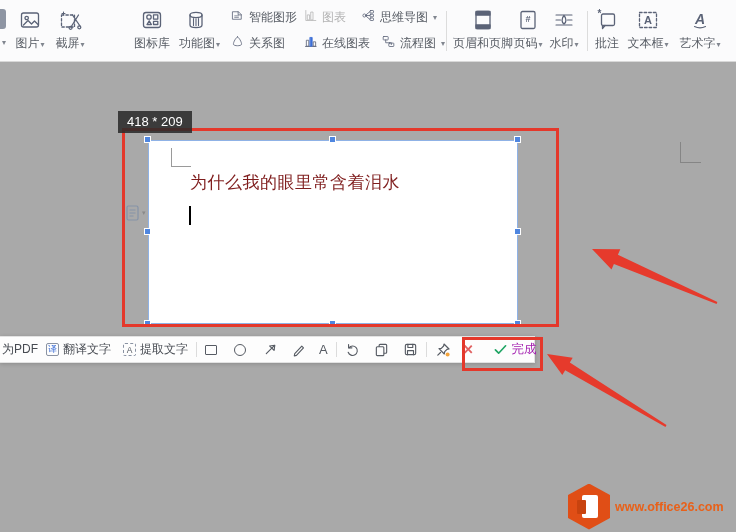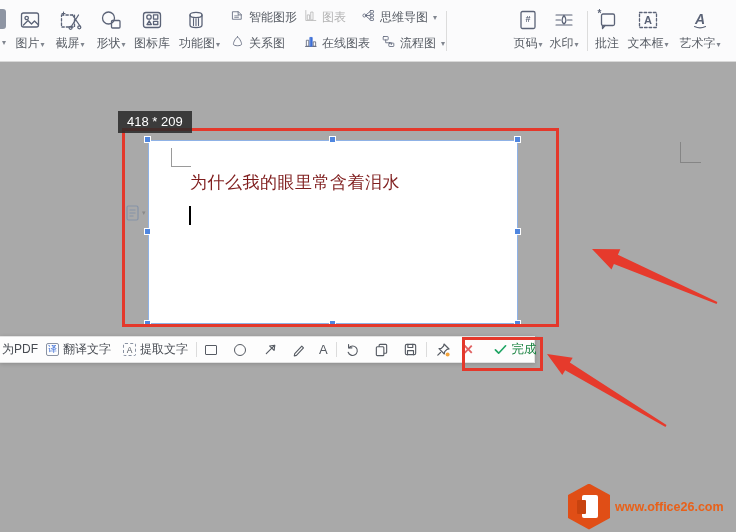--- a/index.html
+++ b/index.html
@@ -54,21 +54,21 @@
   .sbtn { display:flex; align-items:center; gap:4px; cursor:default; flex:none; }
   .tool-sq { width:12px; height:10px; border:1.4px solid #565b63; border-radius:1px; }
   .tool-ci { width:12px; height:12px; border:1.4px solid #565b63; border-radius:50%; }
   .mini svg { stroke:#565b63; fill:none; stroke-width:1.2; stroke-linecap:round; stroke-linejoin:round; }
   .tr-ic { width:13px; height:13px; border:1px solid #8a93a3; border-radius:2px;
            font-size:9px; color:#3d6fd7; display:flex; align-items:center; justify-content:center; }
   .ex-ic { width:13px; height:13px; border:1px dashed #8a93a3; border-radius:2px;
            font-size:8.5px; color:#565b63; display:flex; align-items:center; justify-content:center; }
   .a-tool { font-size:13px; color:#565b63; }
   .close-x { font-size:13px; color:#e06060; font-weight:bold; }
-  .done-lb { color:#15803d; font-size:12.5px; }
+  .done-lb { color:#a21caf; font-size:12.5px; }
   .done-red-box { position:absolute; left:462px; top:337px; width:81px; height:34px;
                   border:3px solid #e4382b; z-index:50; pointer-events:none; }
 
   
   .arrows { position:absolute; left:0; top:0; width:736px; height:532px;
             z-index:40; pointer-events:none; }
 
   
   .wm { position:absolute; left:568px; top:481px; width:168px; height:51px; z-index:8;
         display:flex; align-items:center; }
@@ -106,29 +106,20 @@
           <rect x="3.5" y="7" width="13" height="12" stroke-dasharray="2.4 2"></rect>
           <path d="M20.5 7L13 19M14.5 7l7.5 11"></path>
           <circle cx="12.6" cy="19.8" r="1.5"></circle>
           <circle cx="21.3" cy="19.3" r="1.5"></circle>
           <path d="M5.5 4v3M4 5.5h3" stroke-width="1"></path>
         </svg>
     </div>
     <div class="lb"><span>截屏</span><span class="dd">▾</span></div>
   </div>
 
-  <div class="tb-big" style="left:90px;width:42px;">
-    <div class="ic ico">
-      <svg width="24" height="24" viewBox="0 0 24 24">
-          <circle cx="9.5" cy="10" r="6"></circle>
-          <rect x="12.5" y="12.5" width="8.5" height="7.5" rx="1"></rect>
-        </svg>
-    </div>
-    <div class="lb"><span>形状</span><span class="dd">▾</span></div>
-  </div>
 
   <div class="tb-big" style="left:130px;width:44px;">
     <div class="ic ico">
       <svg width="24" height="24" viewBox="0 0 24 24">
           <rect x="3.5" y="4.5" width="17" height="15" rx="2.5"></rect>
           <circle cx="9" cy="9" r="2.2"></circle>
           <rect x="13.5" y="6.8" width="4.3" height="4.3"></rect>
           <path d="M7 16.5l2.2-3.6 2.2 3.6z"></path>
           <rect x="13.5" y="13.3" width="4.3" height="3.2"></rect>
         </svg>
@@ -211,20 +202,30 @@
           <rect x="12.5" y="14.5" width="8" height="5.5" rx="1"></rect>
           <path d="M7.5 9.5v4.5h9v3"></path>
         </svg>
     </span>
     <span>流程图</span>
     <span class="dd">▾</span>
   </div>
 
   <div class="vdiv" style="left:446px;"></div>
 
+  <div class="tb-big" style="left:451px;width:64px;">
+    <div class="ic ico">
+      <svg width="24" height="24" viewBox="0 0 24 24">
+          <rect x="5" y="3.5" width="14" height="17" rx="1.5"></rect>
+          <rect x="5" y="3.5" width="14" height="3.6" fill="#5b6377"></rect>
+          <rect x="5" y="16.9" width="14" height="3.6" fill="#5b6377"></rect>
+        </svg>
+    </div>
+    <div class="lb"><span>页眉和页脚</span></div>
+  </div>
 
   <div class="tb-big" style="left:506px;width:44px;">
     <div class="ic ico">
       <svg width="24" height="24" viewBox="0 0 24 24">
           <rect x="5" y="3.5" width="14" height="17" rx="1.5"></rect>
           <text x="12" y="13.5" text-anchor="middle" font-size="9" class="svgtxt">#</text>
         </svg>
     </div>
     <div class="lb"><span>页码</span><span class="dd">▾</span></div>
   </div>

